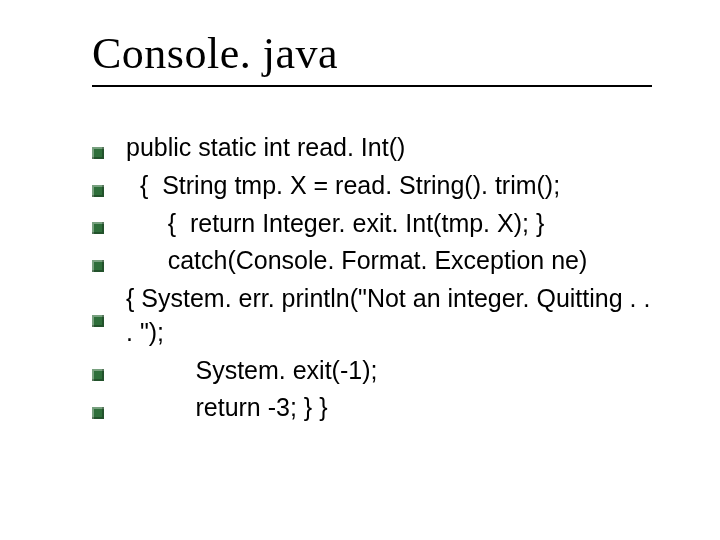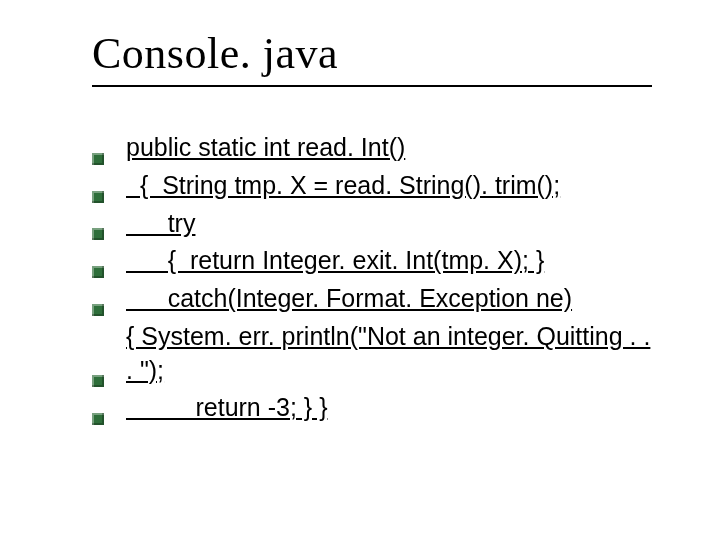--- a/index.html
+++ b/index.html
@@ -30,23 +30,22 @@
     width: 560px;
     margin: 0 0 44px 0;
   }
   .body {
     font-family: Arial, Helvetica, sans-serif;
     font-size: 25px;
     line-height: 1.35;
   }
   .row {
     display: flex;
-    align-items: flex-end;
+    align-items: center;
     margin-bottom: 4px;
-    text-decoration: underline;
   }
   .bullet {
     width: 12px;
     height: 12px;
     min-width: 12px;
     background: #2e6e3a;
     margin-top: 10px;
     margin-right: 22px;
     box-shadow: inset -2px -2px 0 rgba(0,0,0,0.25), inset 2px 2px 0 rgba(255,255,255,0.35);
   }
@@ -70,40 +69,40 @@
     <div class="row">
       <div class="bullet"></div>
       <div class="text">public static int read. Int()</div>
     </div>
 
     <div class="row">
       <div class="bullet"></div>
       <div class="text">  {  String tmp. X = read. String(). trim();</div>
     </div>
 
-    <div class="row">
-      <div class="bullet"></div>
-      <div class="text">      try</div>
-    </div>
 
     <div class="row">
       <div class="bullet"></div>
       <div class="text">      {  return Integer. exit. Int(tmp. X); }</div>
     </div>
 
     <div class="row">
       <div class="bullet"></div>
-      <div class="text">      catch(Integer. Format. Exception ne)</div>
+      <div class="text">      catch(Console. Format. Exception ne)</div>
     </div>
 
     <div class="row wrap">
       <div class="bullet"></div>
       <div class="text">      {  System. err. println("Not an integer. Quitting . . . ");</div>
     </div>
 
+    <div class="row">
+      <div class="bullet"></div>
+      <div class="text">          System. exit(-1);</div>
+    </div>
 
     <div class="row">
       <div class="bullet"></div>
       <div class="text">          return -3; } }</div>
     </div>
 
   </div>
 </div>
 
 </body></html>

